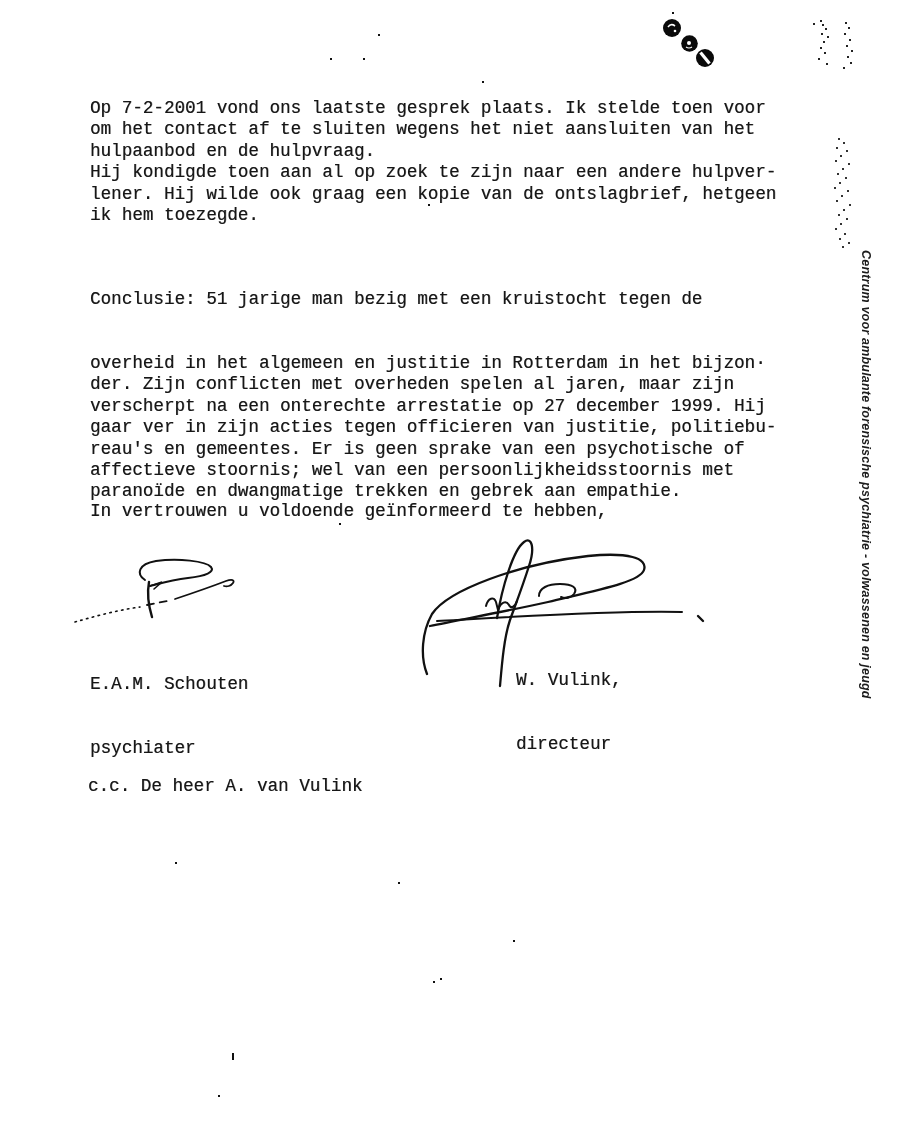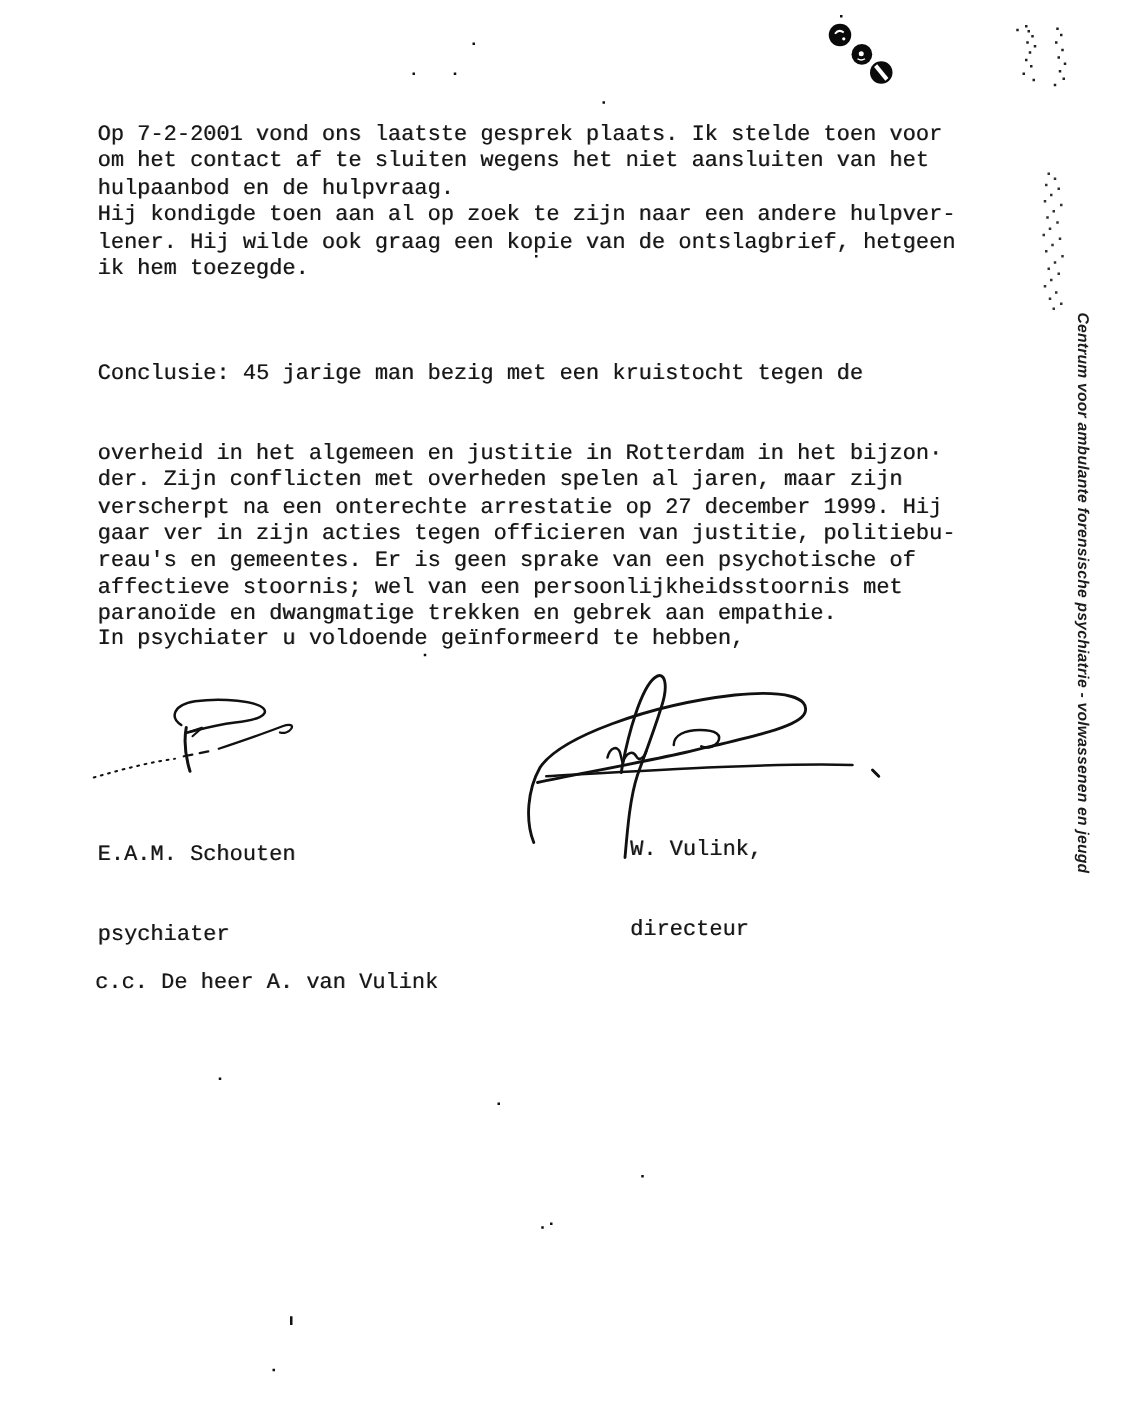--- a/index.html
+++ b/index.html
@@ -12,20 +12,21 @@
     color:#161616;
   }
   .mono-text{
     position:absolute;
     font-size:17.6px;
     line-height:21.4px;
     letter-spacing:0;
     white-space:pre;
     color:#161616;
     text-shadow:0.5px 0 0 rgba(22,22,22,0.55);
+    margin-left:12px;
   }
   .bold{font-weight:normal;}
   .sig-svg{position:absolute;}
   .side-vertical{
     position:absolute;
     left:849px;top:250px;
     width:24px;height:452px;
     writing-mode:vertical-rl;
     font-family:"Liberation Sans","DejaVu Sans",sans-serif;
     font-style:italic;
@@ -71,25 +72,25 @@
   </svg>
 
   <div class="noise" id="noise-a"></div>
   <div class="noise" id="noise-b"></div>
   <div class="noise" id="noise-c"></div>
   <div class="tick"></div>
 
   <div class="mono-text" style="left:78px;top:98px"><div>Op 7-2-2001 vond ons laatste gesprek plaats. Ik stelde toen voor</div><div>om het contact af te sluiten wegens het niet aansluiten van het</div><div>hulpaanbod en de hulpvraag.</div><div>Hij kondigde toen aan al op zoek te zijn naar een andere hulpver-</div><div>lener. Hij wilde ook graag een kopie van de ontslagbrief, hetgeen</div><div>ik hem toezegde.</div></div>
 
   <div class="mono-text" style="left:78px;top:246px">
-    <div><span class="bold">Conclusie</span><span>: 45 jarige man bezig met een kruistocht tegen de</span></div>
+    <div><span class="bold">Conclusie</span><span>: 51 jarige man bezig met een kruistocht tegen de</span></div>
     <div><div>overheid in het algemeen en justitie in Rotterdam in het bijzon·</div><div>der. Zijn conflicten met overheden spelen al jaren, maar zijn</div><div>verscherpt na een onterechte arrestatie op 27 december 1999. Hij</div><div>gaar ver in zijn acties tegen officieren van justitie, politiebu-</div><div>reau's en gemeentes. Er is geen sprake van een psychotische of</div><div>affectieve stoornis; wel van een persoonlijkheidsstoornis met</div><div>paranoïde en dwangmatige trekken en gebrek aan empathie.</div></div>
   </div>
 
-  <div class="mono-text" style="left:78px;top:501px">In psychiater u voldoende geïnformeerd te hebben,</div>
+  <div class="mono-text" style="left:78px;top:501px">In vertrouwen u voldoende geïnformeerd te hebben,</div>
 
   <svg class="sig-svg" style="left:68px;top:548px" width="180" height="85" viewBox="0 0 180 85" fill="none" stroke="#111" stroke-width="2" stroke-linecap="round">
     <path d="M77,32 C 68,26 70,16 88,13 C 110,10 138,13 143,19 C 147,24 138,28 120,30 C 104,32 90,36 82,38"></path>
     <path d="M82,38 l12,-4 l-8,7" stroke-width="1.6"></path>
     <path d="M81,34 C 79,45 80,56 84,69" stroke-width="2.4"></path>
     <path d="M7,74 C 28,68 50,62 72,59" stroke-width="1.6" stroke-dasharray="1.5 4.5"></path>
     <path d="M79,57 L104,52" stroke-width="1.8" stroke-dasharray="7 6"></path>
     <path d="M107,51 C 125,45 145,38 158,33 C 164,31 167,32 165,35 C 163,38 159,39 156,38" stroke-width="1.8"></path>
   </svg>
 

